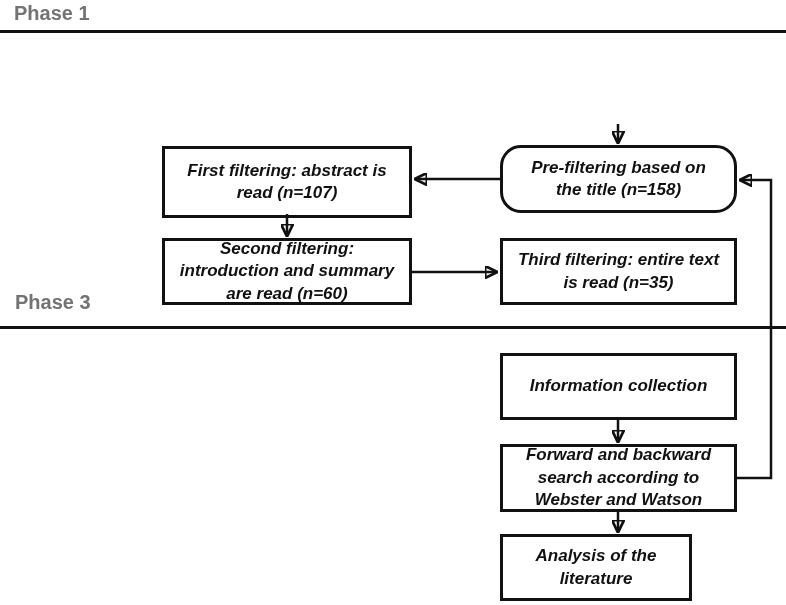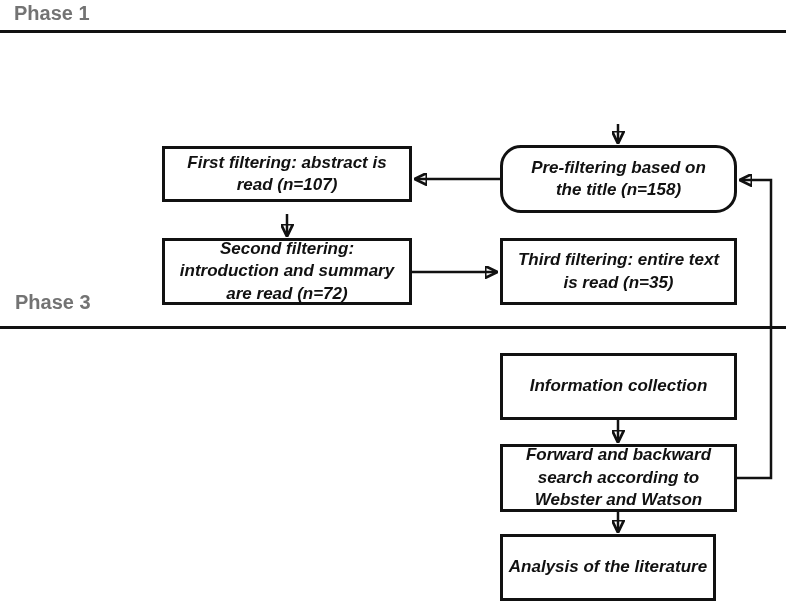--- a/index.html
+++ b/index.html
@@ -68,37 +68,37 @@
   <div class="phase-label" style="left:14px; top:2px;">Phase 1</div>
   <div class="phase-divider" style="top:30px;"></div>
 
   <div class="phase-label" style="left:15px; top:291px;">Phase 3</div>
   <div class="phase-divider" style="top:326px;"></div>
 
 
   <div class="node" style="left:500px; top:145px; width:237px; height:68px;border-radius:21px;">Pre-filtering based on
 the title (n=158)</div>
 
-  <div class="node" style="left:162px; top:146px; width:250px; height:56px;">First filtering: abstract is
+  <div class="node" style="left:162px; top:146px; width:250px; height:72px;">First filtering: abstract is
 read (n=107)</div>
 
   <div class="node" style="left:162px; top:238px; width:250px; height:67px;">Second filtering:
 introduction and summary
-are read (n=72)</div>
+are read (n=60)</div>
 
   <div class="node" style="left:500px; top:238px; width:237px; height:67px;">Third filtering: entire text
 is read (n=35)</div>
 
   <div class="node" style="left:500px; top:444px; width:237px; height:68px;">Forward and backward
 search according to
 Webster and Watson</div>
 
   <div class="node" style="left:500px; top:353px; width:237px; height:67px;">Information collection</div>
 
-  <div class="node" style="left:500px; top:534px; width:216px; height:67px;">Analysis of the literature</div>
+  <div class="node" style="left:500px; top:534px; width:192px; height:67px;">Analysis of the literature</div>
 
   <svg id="arrow-layer" viewBox="0 0 786 605" xmlns="http://www.w3.org/2000/svg">
     <defs>
       <marker id="arrowhead" viewBox="0 0 12 12" refX="10" refY="6" markerWidth="13" markerHeight="13" markerUnits="userSpaceOnUse" orient="auto">
         <path d="M0,0.5 L11.5,6 L0,11.5 Z" fill="#111111" stroke="none"></path>
       </marker>
     </defs>
 
     <line x1="618" y1="124" x2="618" y2="142" marker-end="url(#arrowhead)"></line>
 

